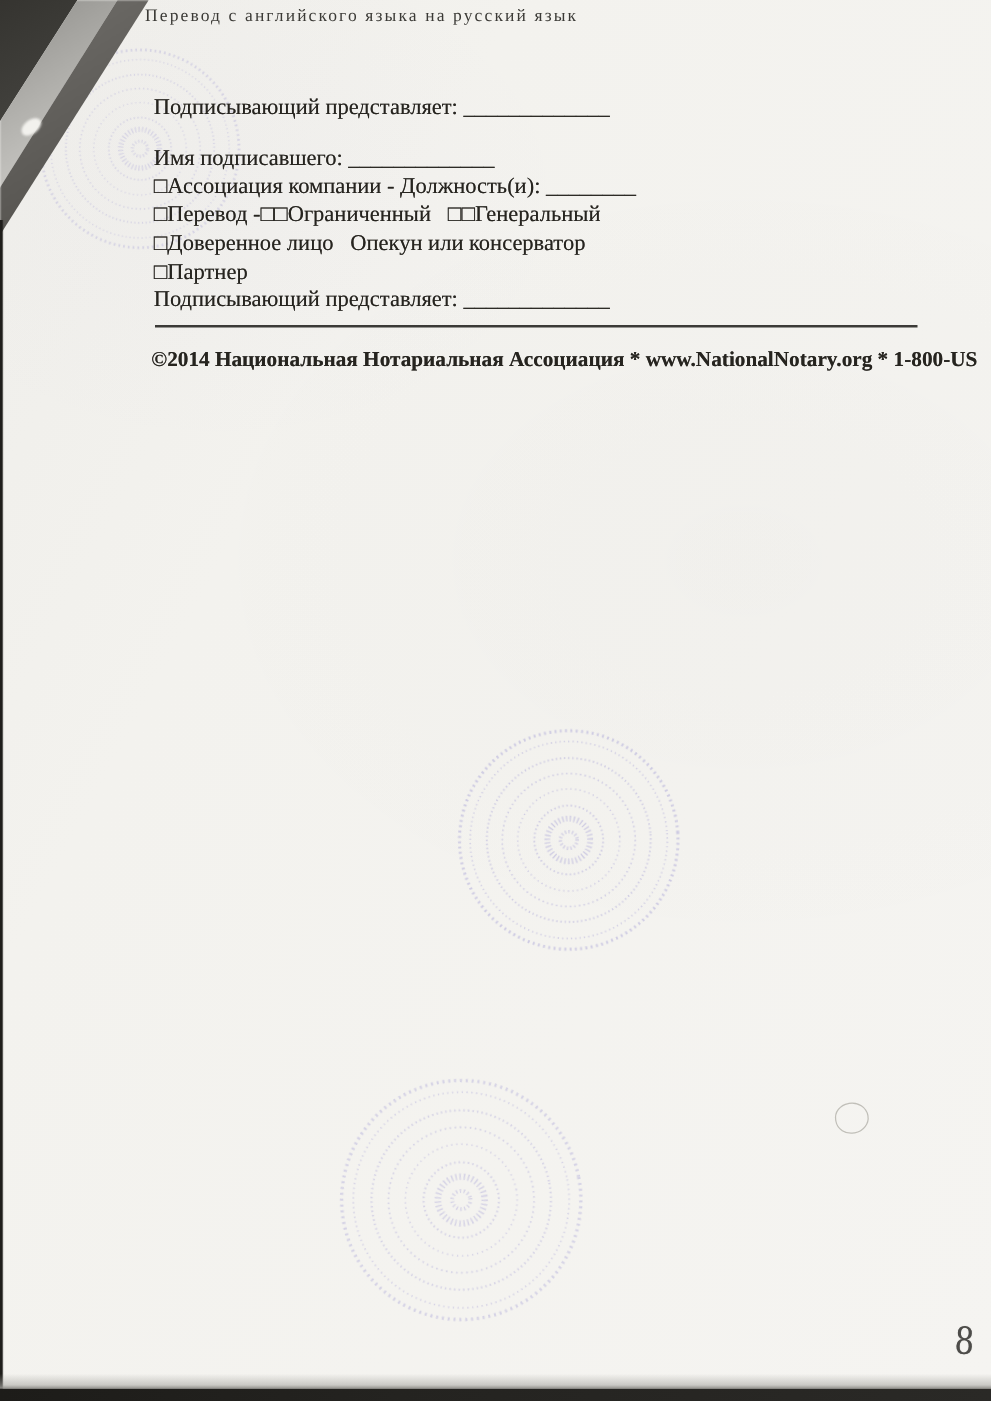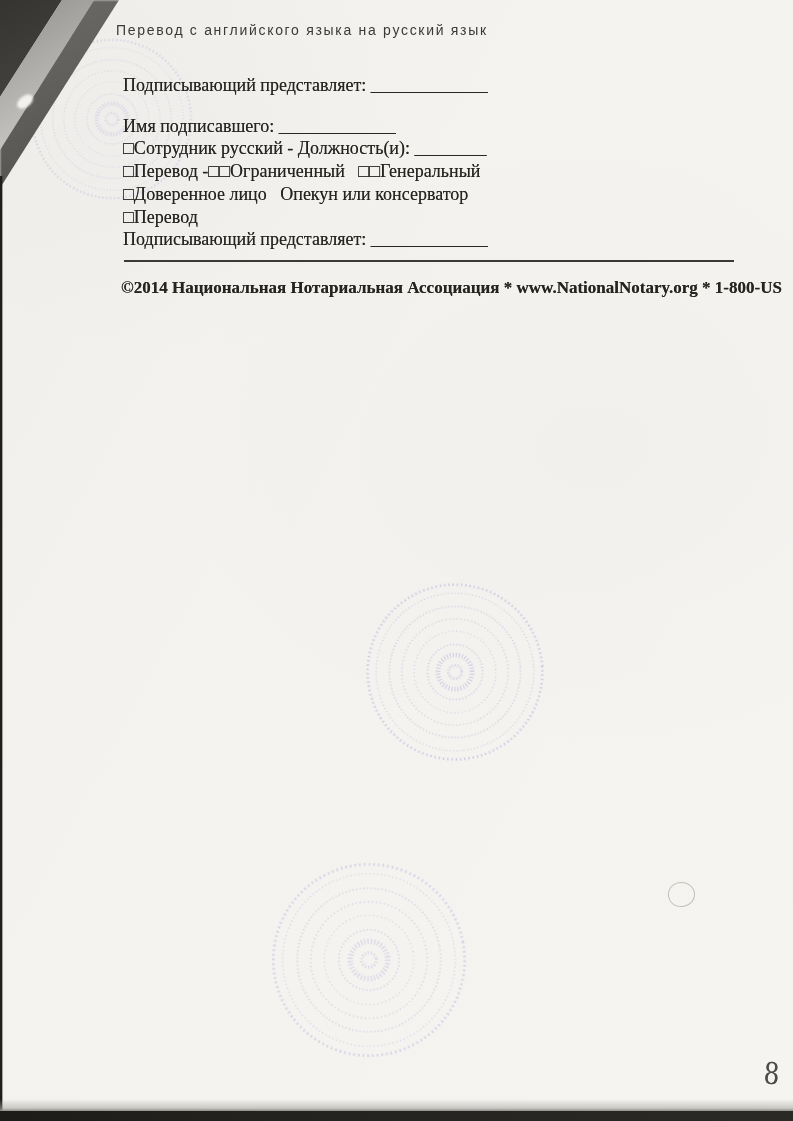--- a/index.html
+++ b/index.html
@@ -69,22 +69,22 @@
   .stamp-c{left:262px;top:856px;width:214px;height:208px;opacity:0.25;transform:rotate(-11deg);}
   .ring-mark{
     position:absolute;left:668px;top:882px;width:27px;height:25px;z-index:1;
     border:1.2px solid rgba(150,148,138,0.55);
     border-radius:48% 52% 50% 50%;
     transform:rotate(-10deg);
   }
 
   
   .typed-header{
-    position:absolute;left:116px;top:22px;z-index:3;
-    font-family:Liberation Sans, sans-serif;
+    position:absolute;left:116px;top:6px;z-index:3;
+    font-family:Liberation Serif, serif;
     font-size:14px;letter-spacing:1.7px;
     color:#3b3a36;
     white-space:pre;
   }
   .doc-body{
     position:absolute;left:123px;top:74px;width:648px;z-index:3;
     font-size:18px;line-height:22.7px;
     text-shadow:0 0 0.5px rgba(30,28,24,0.65);
   }
   .line{white-space:pre;}
@@ -133,24 +133,24 @@
   <svg class="stamp stamp-c" viewBox="-100 -100 200 200" aria-hidden="true">
     <use href="#seal"></use>
   </svg>
   <div class="ring-mark"></div>
 
   <div class="typed-header">Перевод с английского языка на русский язык</div>
 
   <div class="doc-body">
     <p class="line">Подписывающий представляет: _____________</p>
     <p class="line gap-above">Имя подписавшего: _____________</p>
-    <p class="line">□Сотрудник русский - Должность(и): ________</p>
+    <p class="line">□Ассоциация компании - Должность(и): ________</p>
     <p class="line">□Перевод -□□Ограниченный   □□Генеральный</p>
     <p class="line">□Доверенное лицо   Опекун или консерватор</p>
-    <p class="line">□Перевод</p>
+    <p class="line">□Партнер</p>
     <p class="line">Подписывающий представляет: _____________</p>
 
     <div class="divider"></div>
 
     <p class="copyright first">©2014 Национальная Нотариальная Ассоциация * www.NationalNotary.org * 1-800-US</p>
   </div>
 
   <div class="page-number">8</div>
 
   <div class="corner-dark"></div>

